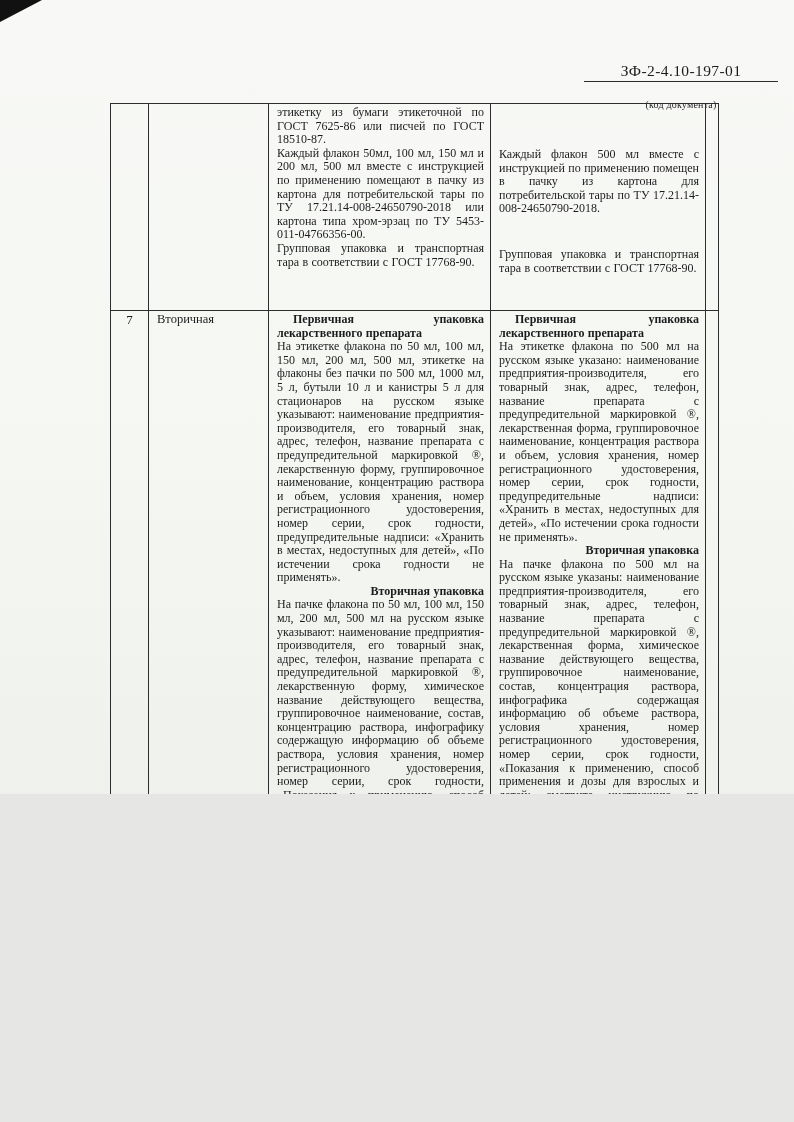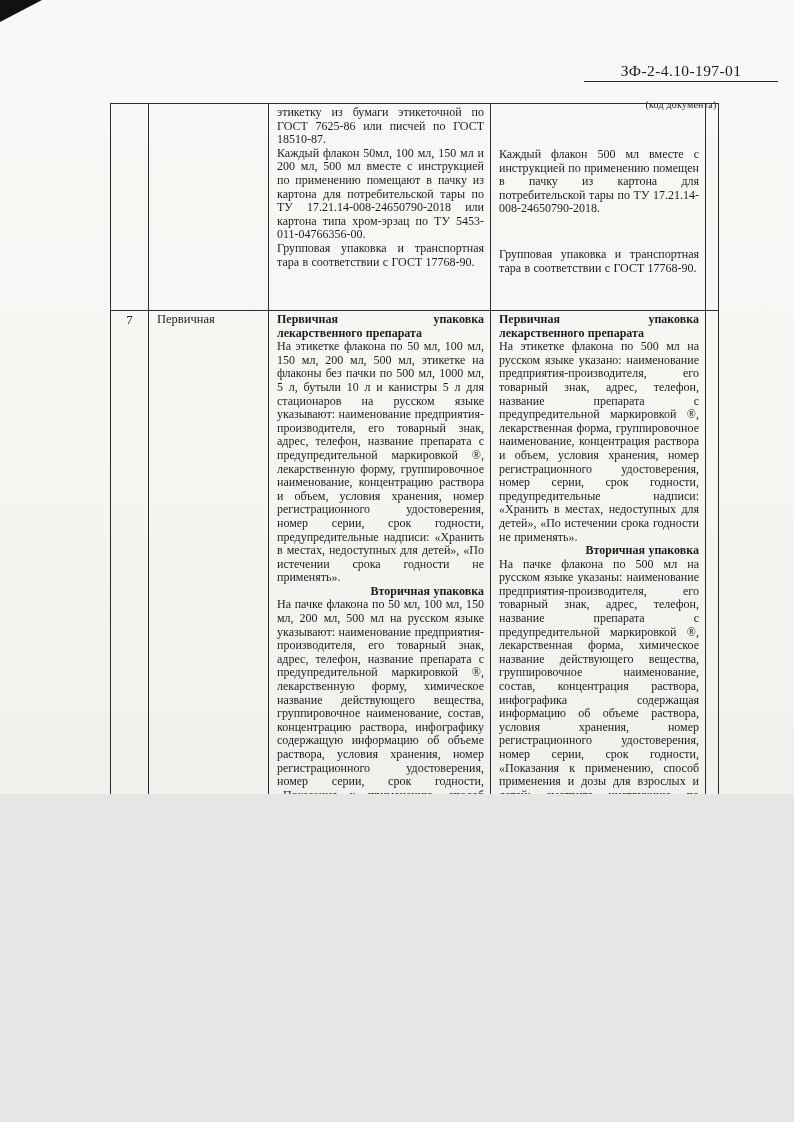--- a/index.html
+++ b/index.html
@@ -25,21 +25,21 @@
   .doc-table { position:absolute; left:110px; top:103px; width:608px;
     border-collapse:collapse; table-layout:fixed;padding-left:16px; }
   .doc-table td { border:1.4px solid #2d2d30; vertical-align:top; overflow:hidden; }
   tr.r-pack  { height:207px; }
   tr.r-mark  { height:702px; }
   .c-num  { text-align:center; font-size:13px; padding-top:1px; }
   .c-name { font-size:12.5px; padding:1px 4px 0 8px; }
   .c-text { font-size:12px; line-height:13.6px; padding:2px 6px 0 8px;
     text-align:justify; word-spacing:.4px; }
   .c-text p { margin:0; }
-  .hd-l1 { font-weight:bold; text-align:justify; text-align-last:justify; }
+  .hd-l1 { font-weight:bold; text-align:justify; text-align-last:justify;margin-left:16px; }
   .hd-l2 { font-weight:bold; }
   .sub-hd { font-weight:bold; text-align:right; margin:0; }
   .mt-first { margin-top:42px !important; }
   .mt-gap   { margin-top:32px !important; }
   .mt-h2-right { margin-top:46px; }
 
   
   .footer-left  { position:absolute; left:118px; top:1016px; font-size:13.5px; }
   .footer-right { position:absolute; right:82px; top:1016px; font-size:12px; }
 
@@ -79,21 +79,21 @@
         <p>Групповая упаковка и транспортная тара в соответствии с ГОСТ 17768-90.</p>
       </td>
       <td class="c-text">
         <p class="mt-first">Каждый флакон 500 мл вместе с инструкцией по применению помещен в пачку из картона для потребительской тары по ТУ 17.21.14-008-24650790-2018.</p>
         <p class="mt-gap">Групповая упаковка и транспортная тара в соответствии с ГОСТ 17768-90.</p>
       </td>
       <td></td>
     </tr>
     <tr class="r-mark">
       <td class="c-num">7</td>
-      <td class="c-name">Первичная</td>
+      <td class="c-name">Вторичная</td>
       <td class="c-text">
         <div class="hd">
           <div class="hd-l1">Первичная упаковка</div>
           <div class="hd-l2">лекарственного препарата</div>
         </div>
         <p>На этикетке флакона по 50 мл, 100 мл, 150 мл, 200 мл, 500 мл, этикетке на флаконы без пачки по 500 мл, 1000 мл, 5 л, бутыли 10 л и канистры 5 л для стационаров на русском языке указывают: наименование предприятия-производителя, его товарный знак, адрес, телефон, название препарата с предупредительной маркировкой ®, лекарственную форму, группировочное наименование, концентрацию раствора и объем, условия хранения, номер регистрационного удостоверения, номер серии, срок годности, предупредительные надписи: «Хранить в местах, недоступных для детей», «По истечении срока годности не применять».</p>
         <p class="sub-hd">Вторичная упаковка</p>
         <p>На пачке флакона по 50 мл, 100 мл, 150 мл, 200 мл, 500 мл на русском языке указывают: наименование предприятия-производителя, его товарный знак, адрес, телефон, название препарата с предупредительной маркировкой ®, лекарственную форму, химическое название действующего вещества, группировочное наименование, состав, концентрацию раствора, инфографику содержащую информацию об объеме раствора, условия хранения, номер регистрационного удостоверения, номер серии, срок годности, «Показания к применению, способ применения и дозы для взрослых и детей: смотрите инструкцию по применению лекарственного препарата», условия отпуска, штриховой код, код быстрого реагирования, содержащий ссылку на сайт miramistin.ru, инфографику содержащую информацию о флаконе</p>
       </td>
       <td class="c-text">

